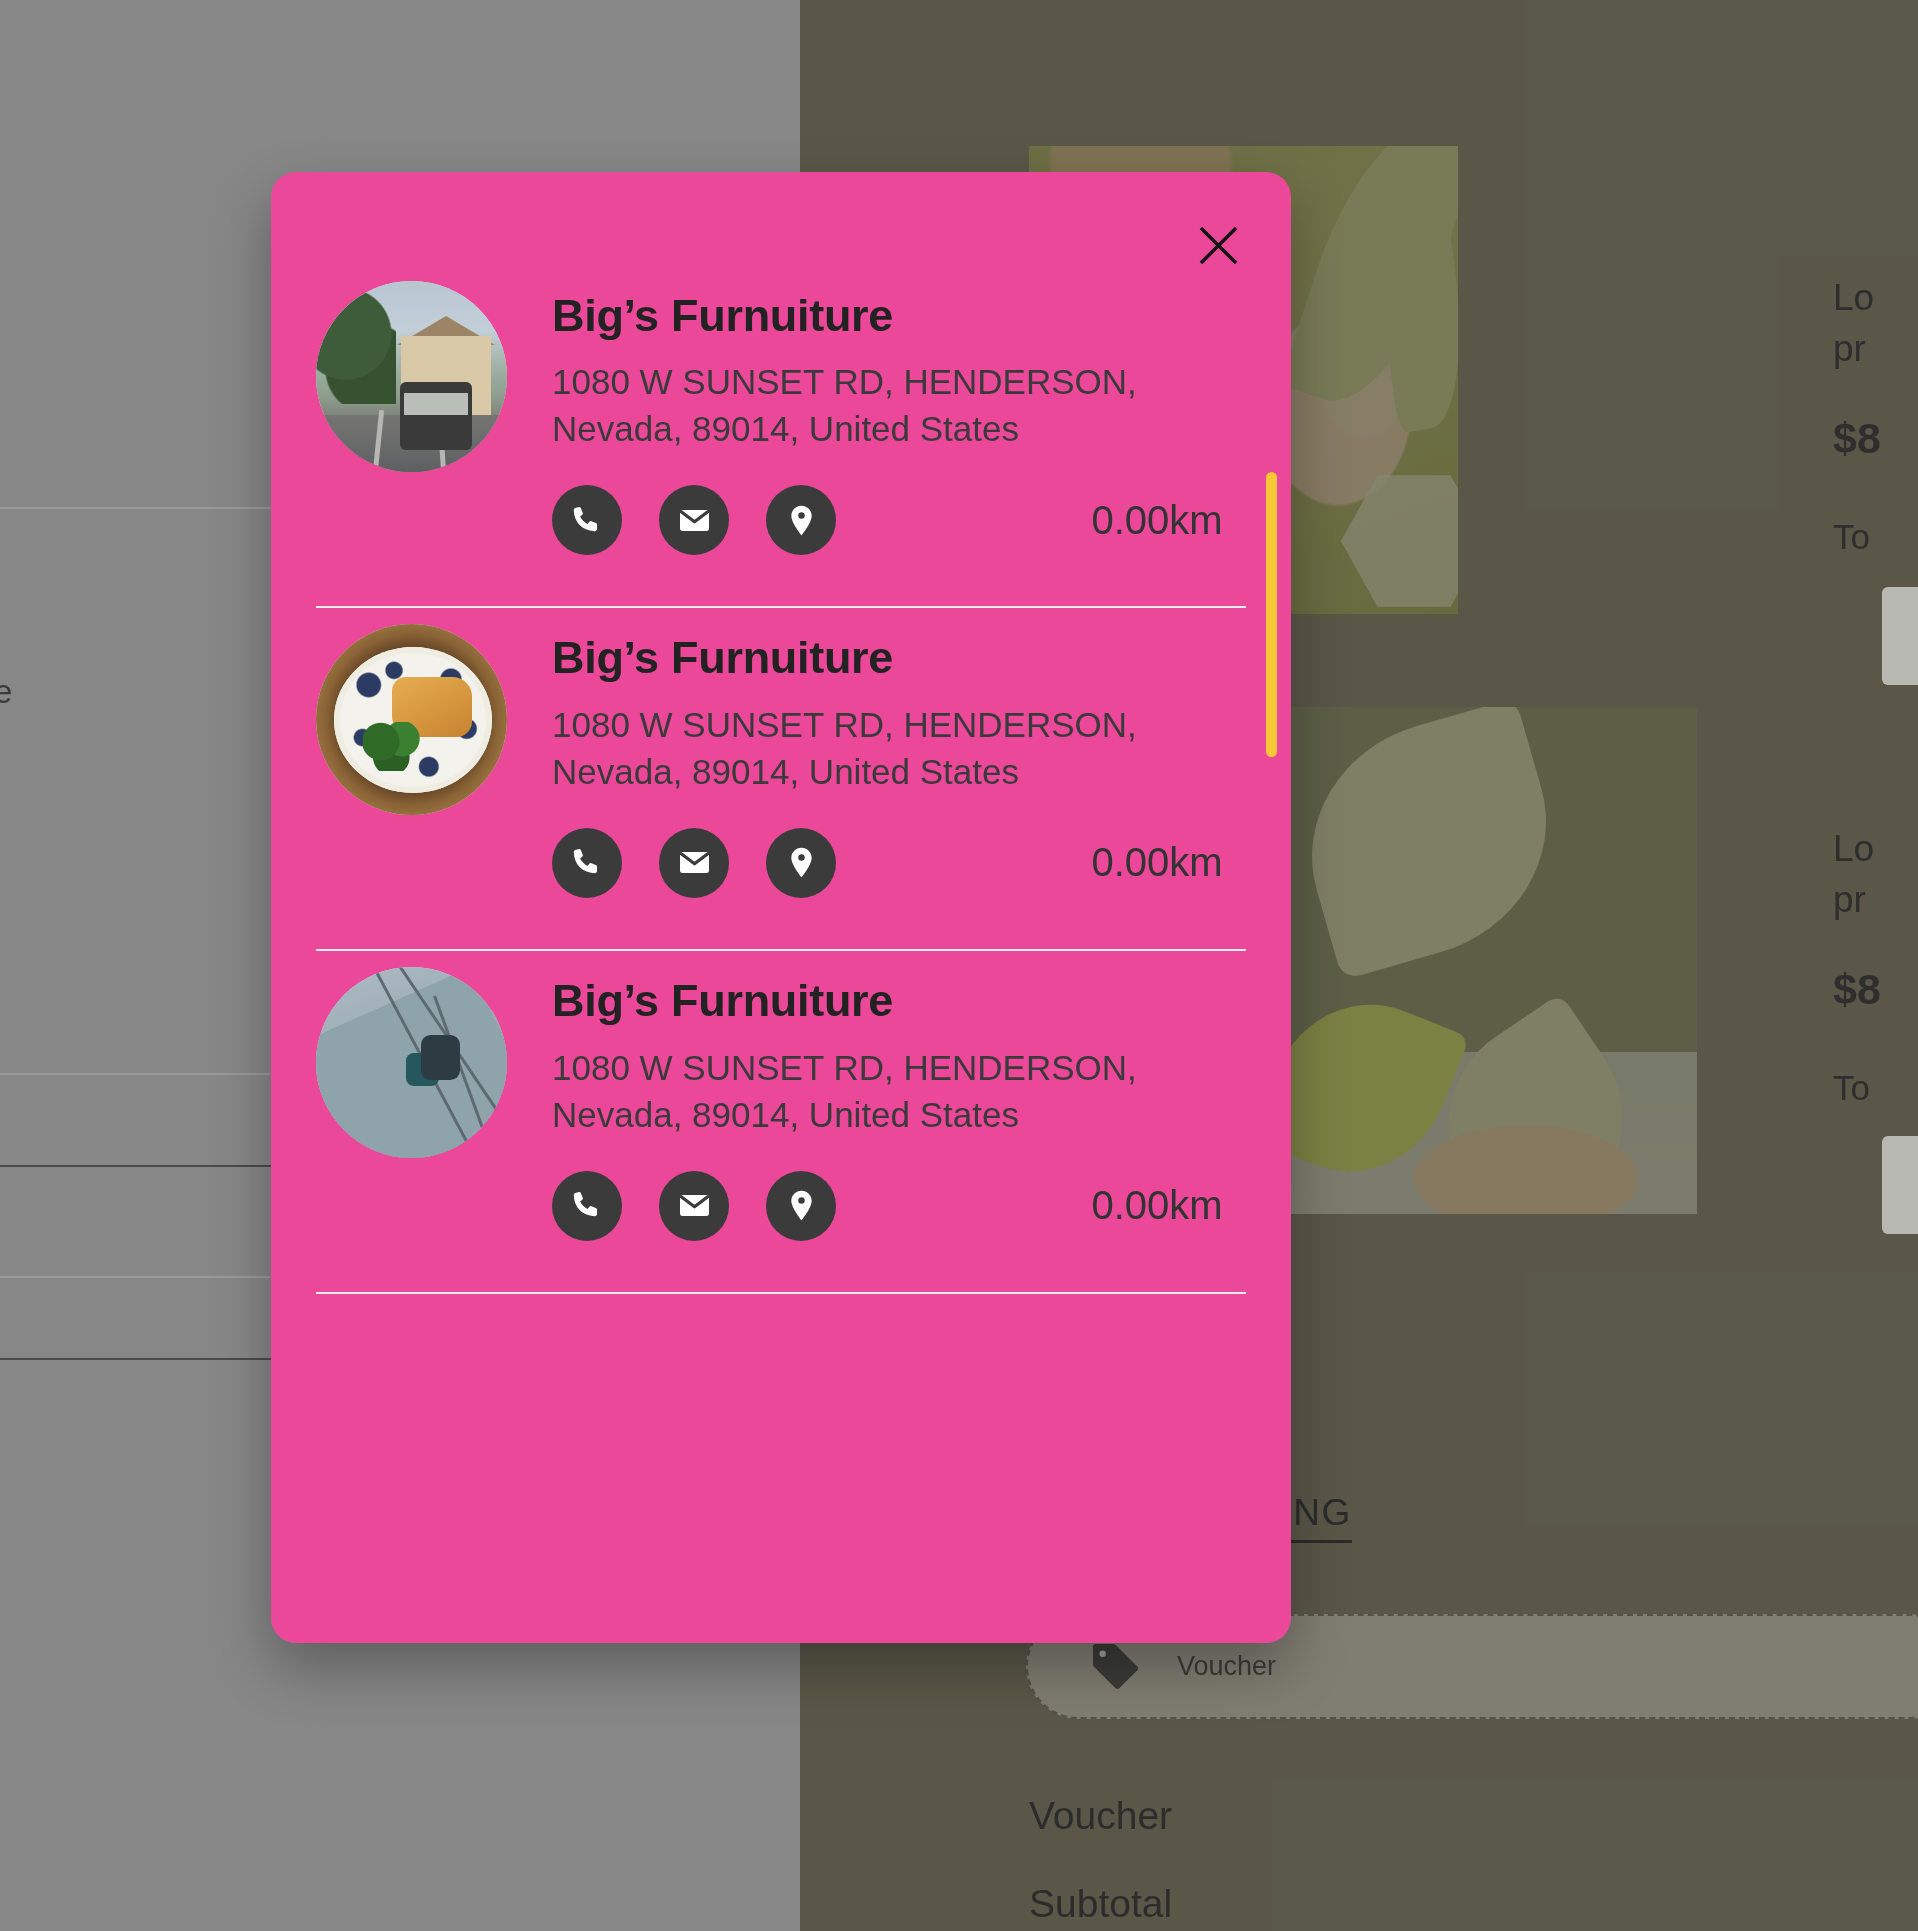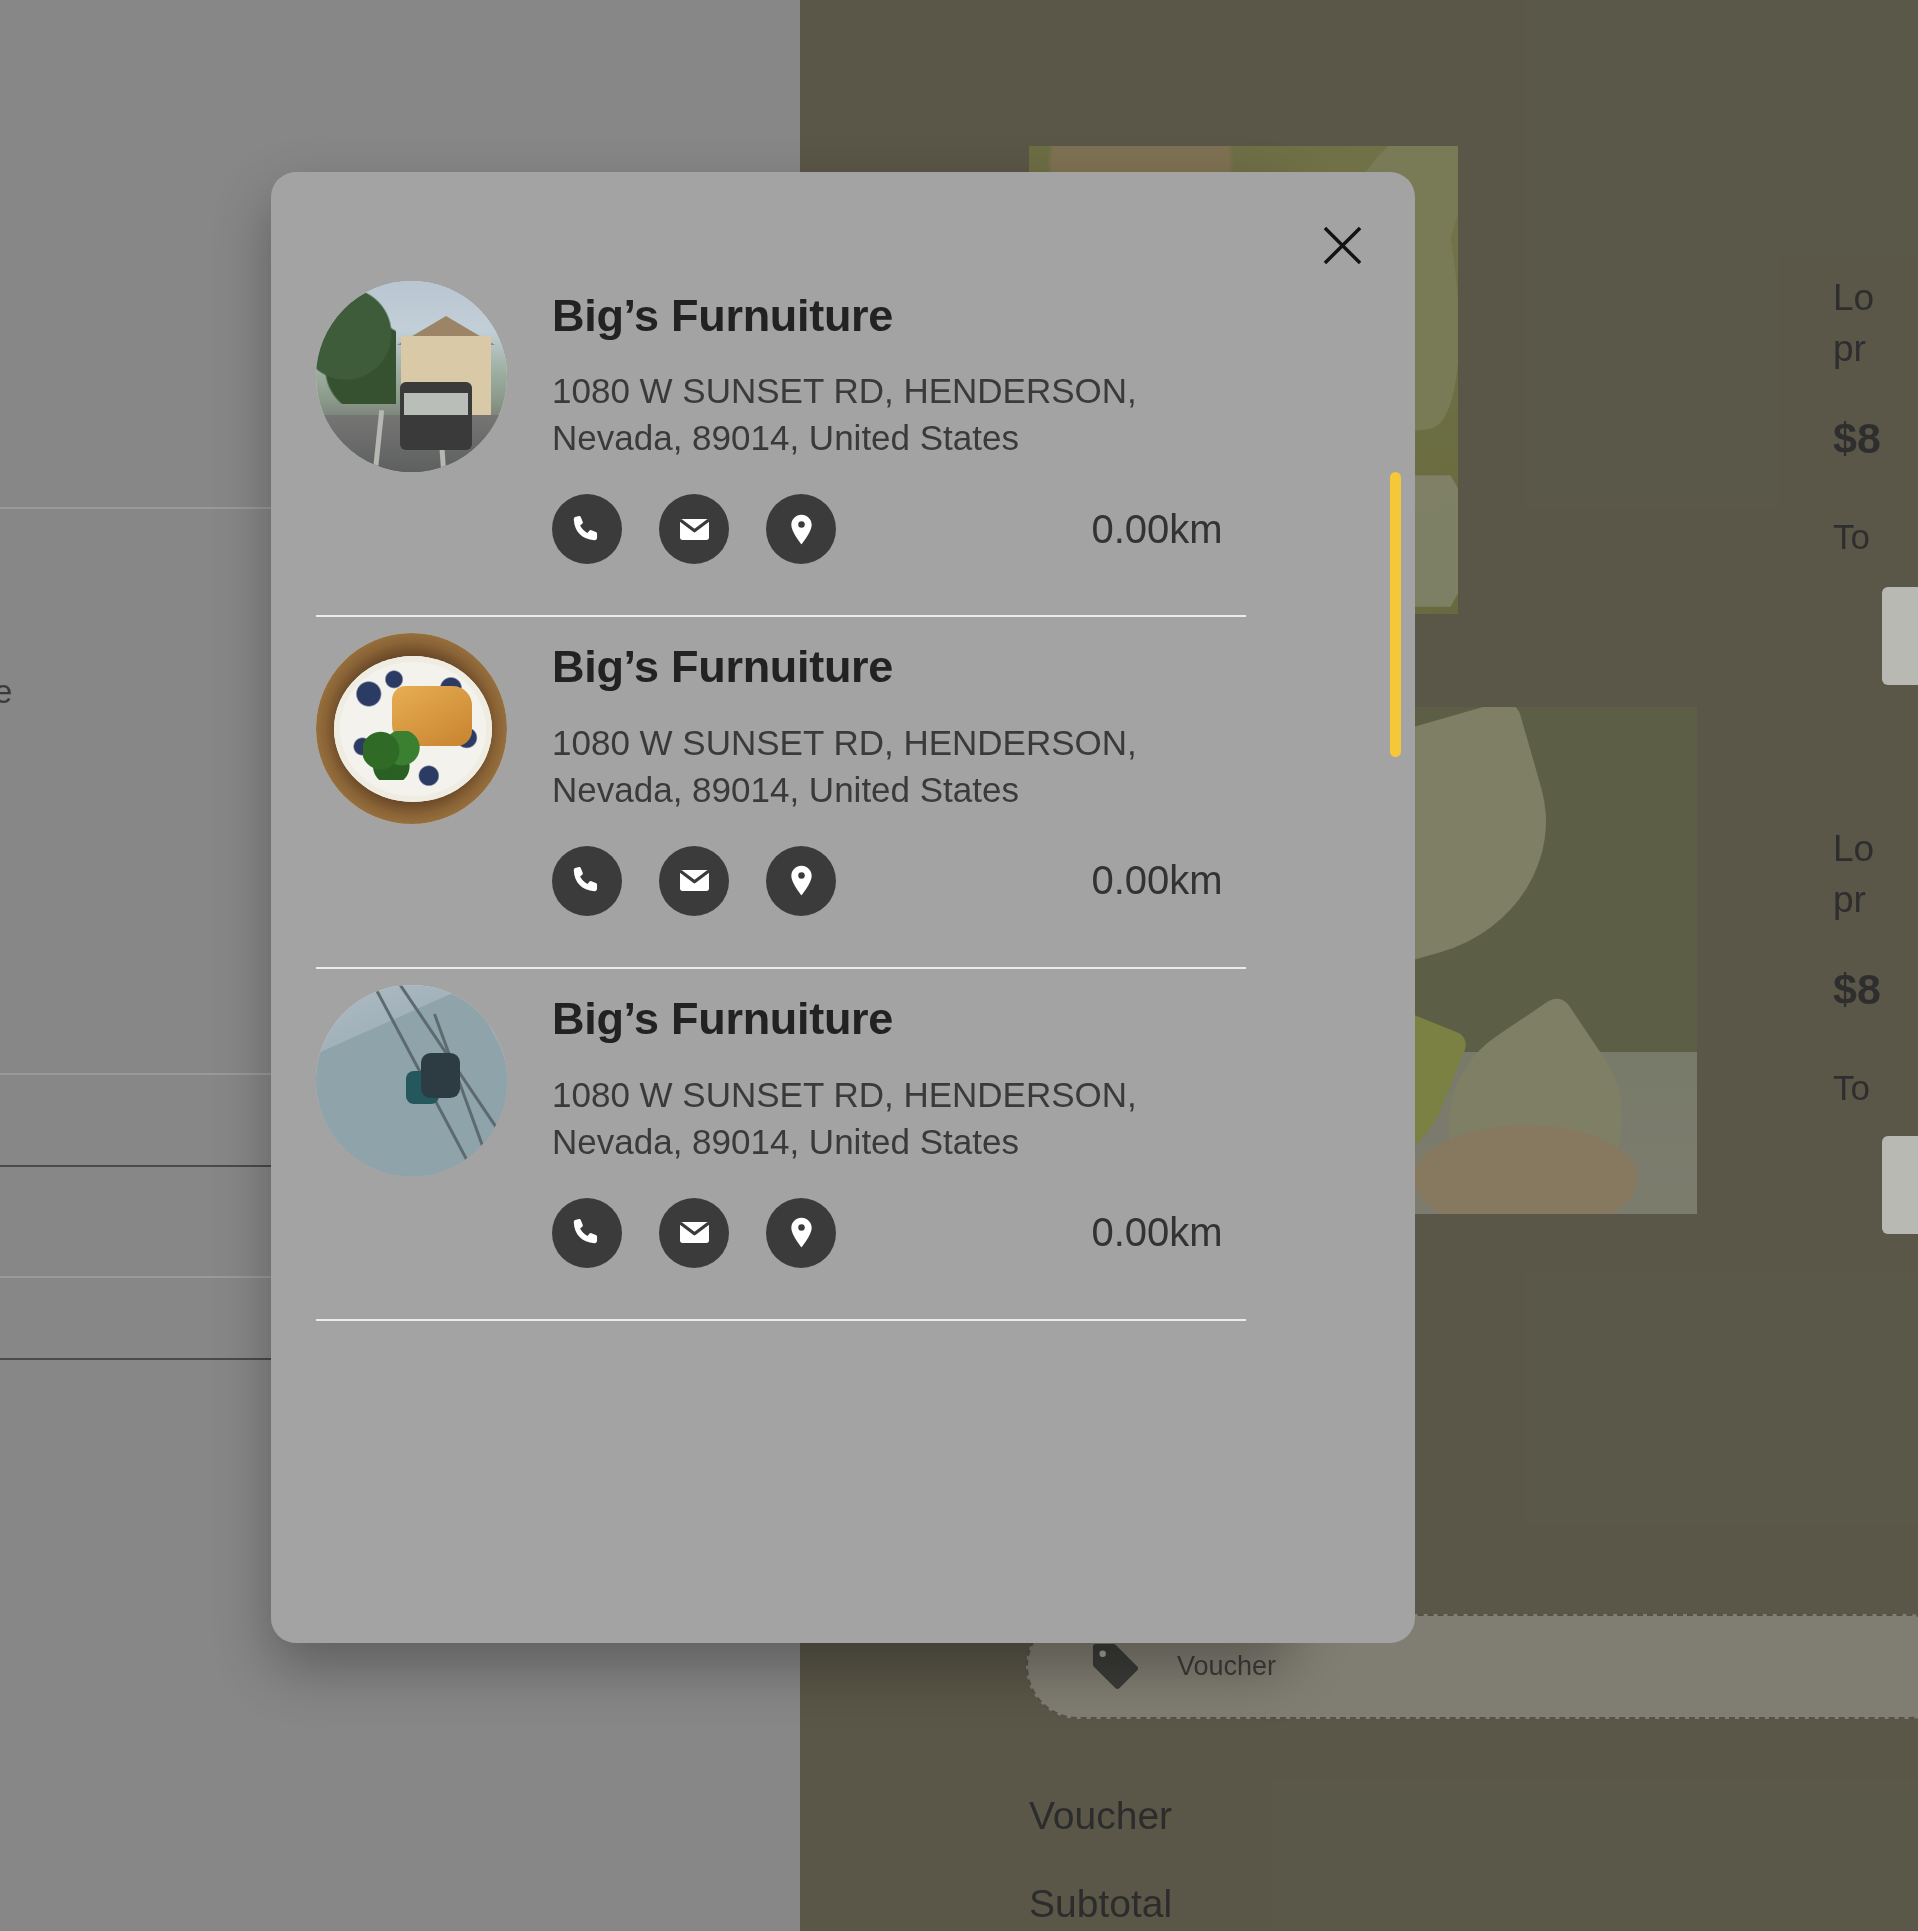--- a/index.html
+++ b/index.html
@@ -172,23 +172,23 @@
     width: 1020px; height: 1471px;
     border-radius: 25px;
     box-shadow: 0 25px 57px rgba(0,0,0,.30);
     pointer-events: none;
   }
 
   .modal {
     position: absolute;
     left: 271px;
     top: 172px;
-    width: 1144px;
+    width: 1020px;
     height: 1471px;
-    background: #a3a3a3;
+    background: #ec4899;
     border-radius: 25px;
     overflow: hidden;
   }
 
   .modal-close {
     position: absolute;
     right: 41px;
     top: 41px;
     width: 64px;
     height: 64px;
@@ -367,21 +367,21 @@
     padding-top: 9.8px;
   }
   .store-name {
     font-size: 45px;
     font-weight: bold;
     color: #222222;
     letter-spacing: -0.3px;
     line-height: 1.1;
   }
   .store-address {
-    margin-top: 27px;
+    margin-top: 18px;
     font-size: 35px;
     line-height: 47px;
     color: #3a3a3a;
     max-width: 683px;
   }
 
   .store-actions {
     margin-top: 33px;
     display: flex;
     align-items: center;

